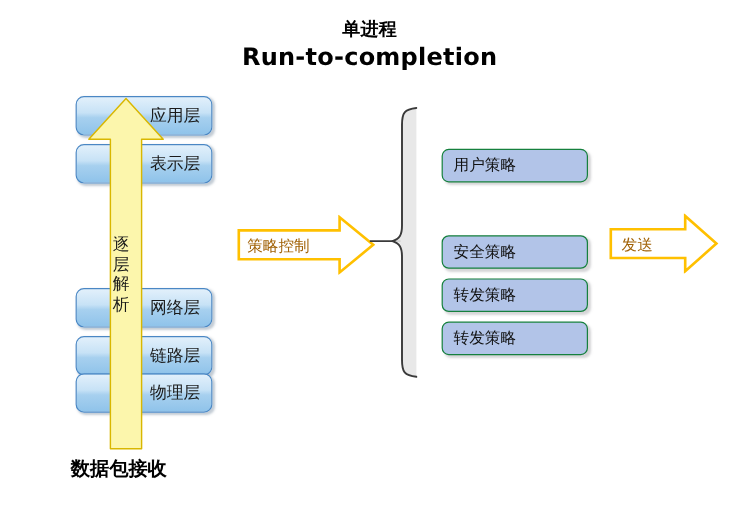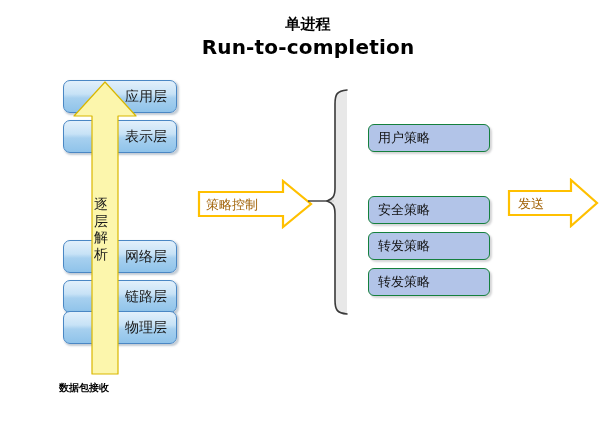--- a/index.html
+++ b/index.html
@@ -80,21 +80,21 @@
     color: #1a1a1a;
     line-height: 1.18;
   }
   #up-arrow-label span { display: block; }
 
   
   #bottom-caption {
     position: absolute;
     left: 59px;
     top: 381px;
-    font-size: 10px;
+    font-size: 16px;
     font-weight: bold;
     color: #000000;
     white-space: nowrap;
   }
 
   
   .policy-box {
     position: absolute;
     left: 368px;
     width: 122px;

